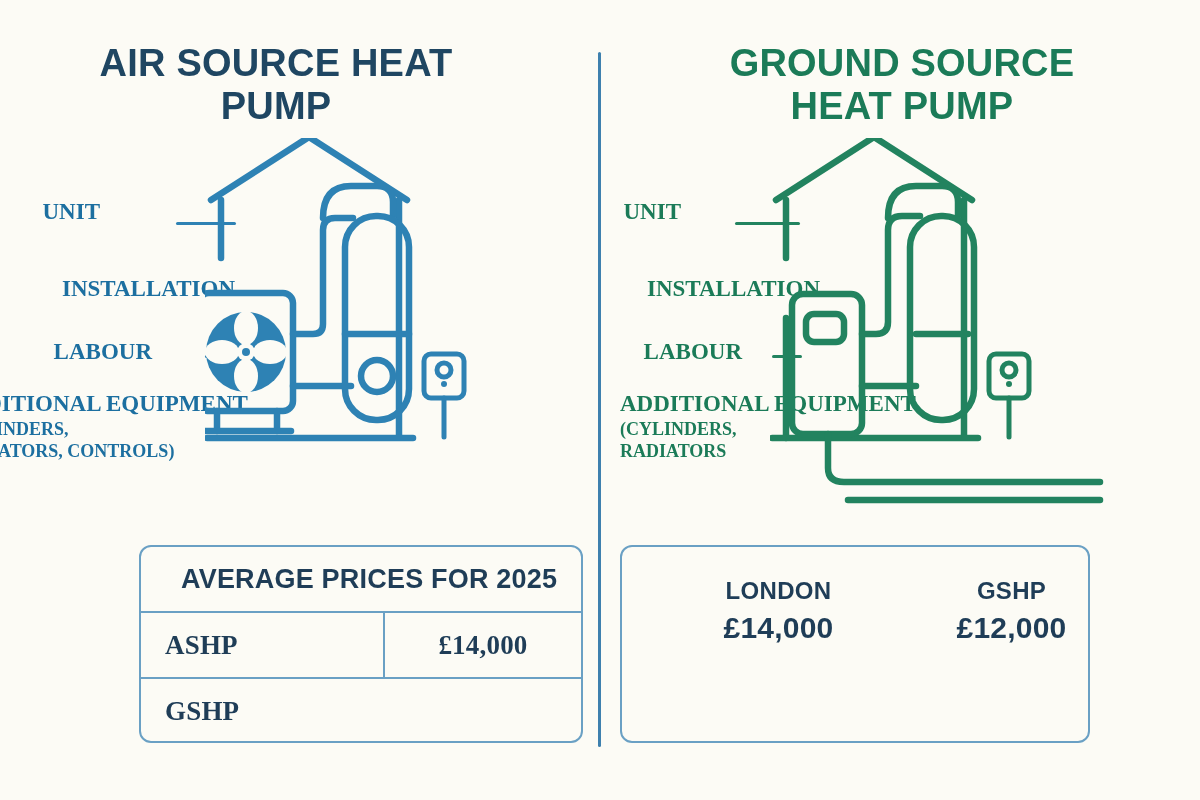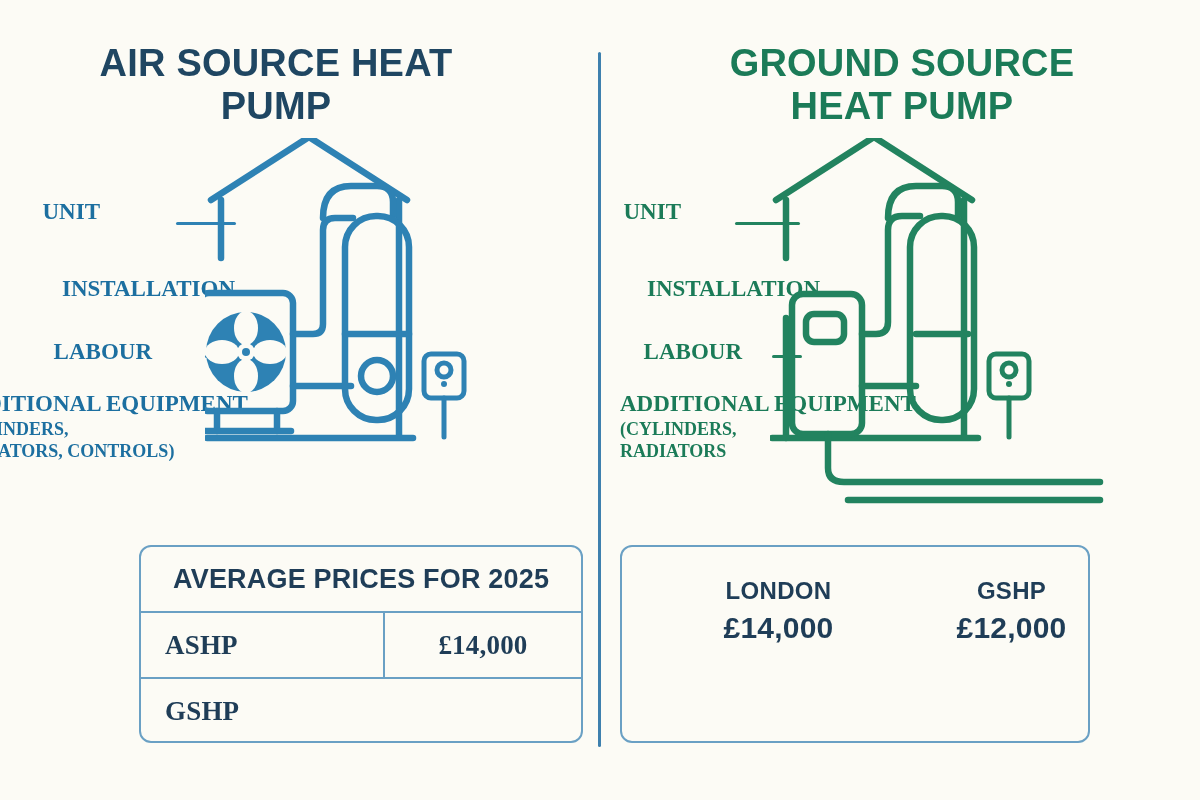--- a/index.html
+++ b/index.html
@@ -125,21 +125,21 @@
     display: flex;
     align-items: center;
     color: #1F3D57;
     font-weight: 700;
     letter-spacing: 0.2px;
   }
   .cell-head {
     height: 64px;
     width: 100%;
     font-size: 27px;
-    padding-left: 32px;
+    padding-left: 40px;
     text-transform: uppercase;
   }
   .cell-label {
     height: 64px;
     width: 55%;
     font-size: 27px;
     padding-left: 24px;
     text-transform: uppercase;
   }
   .cell-value {

